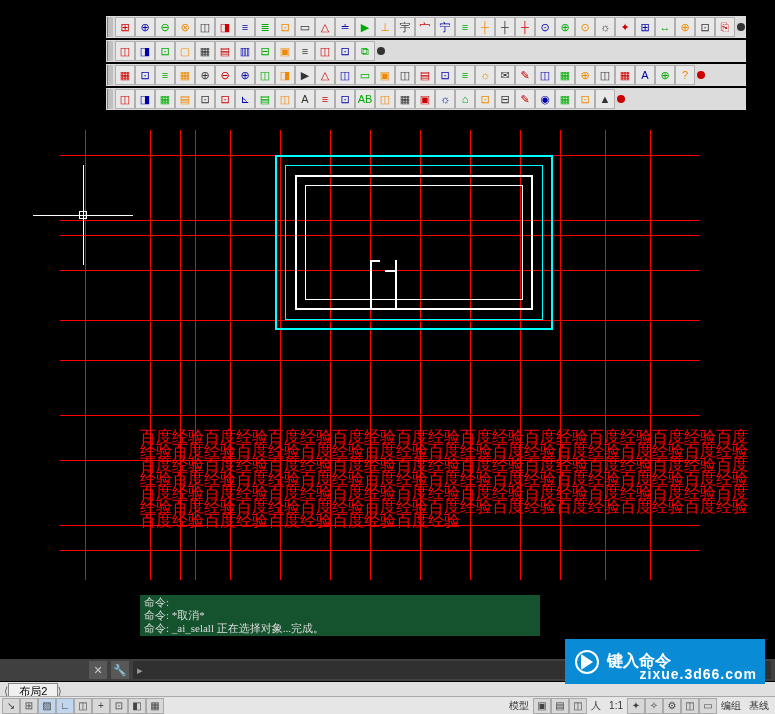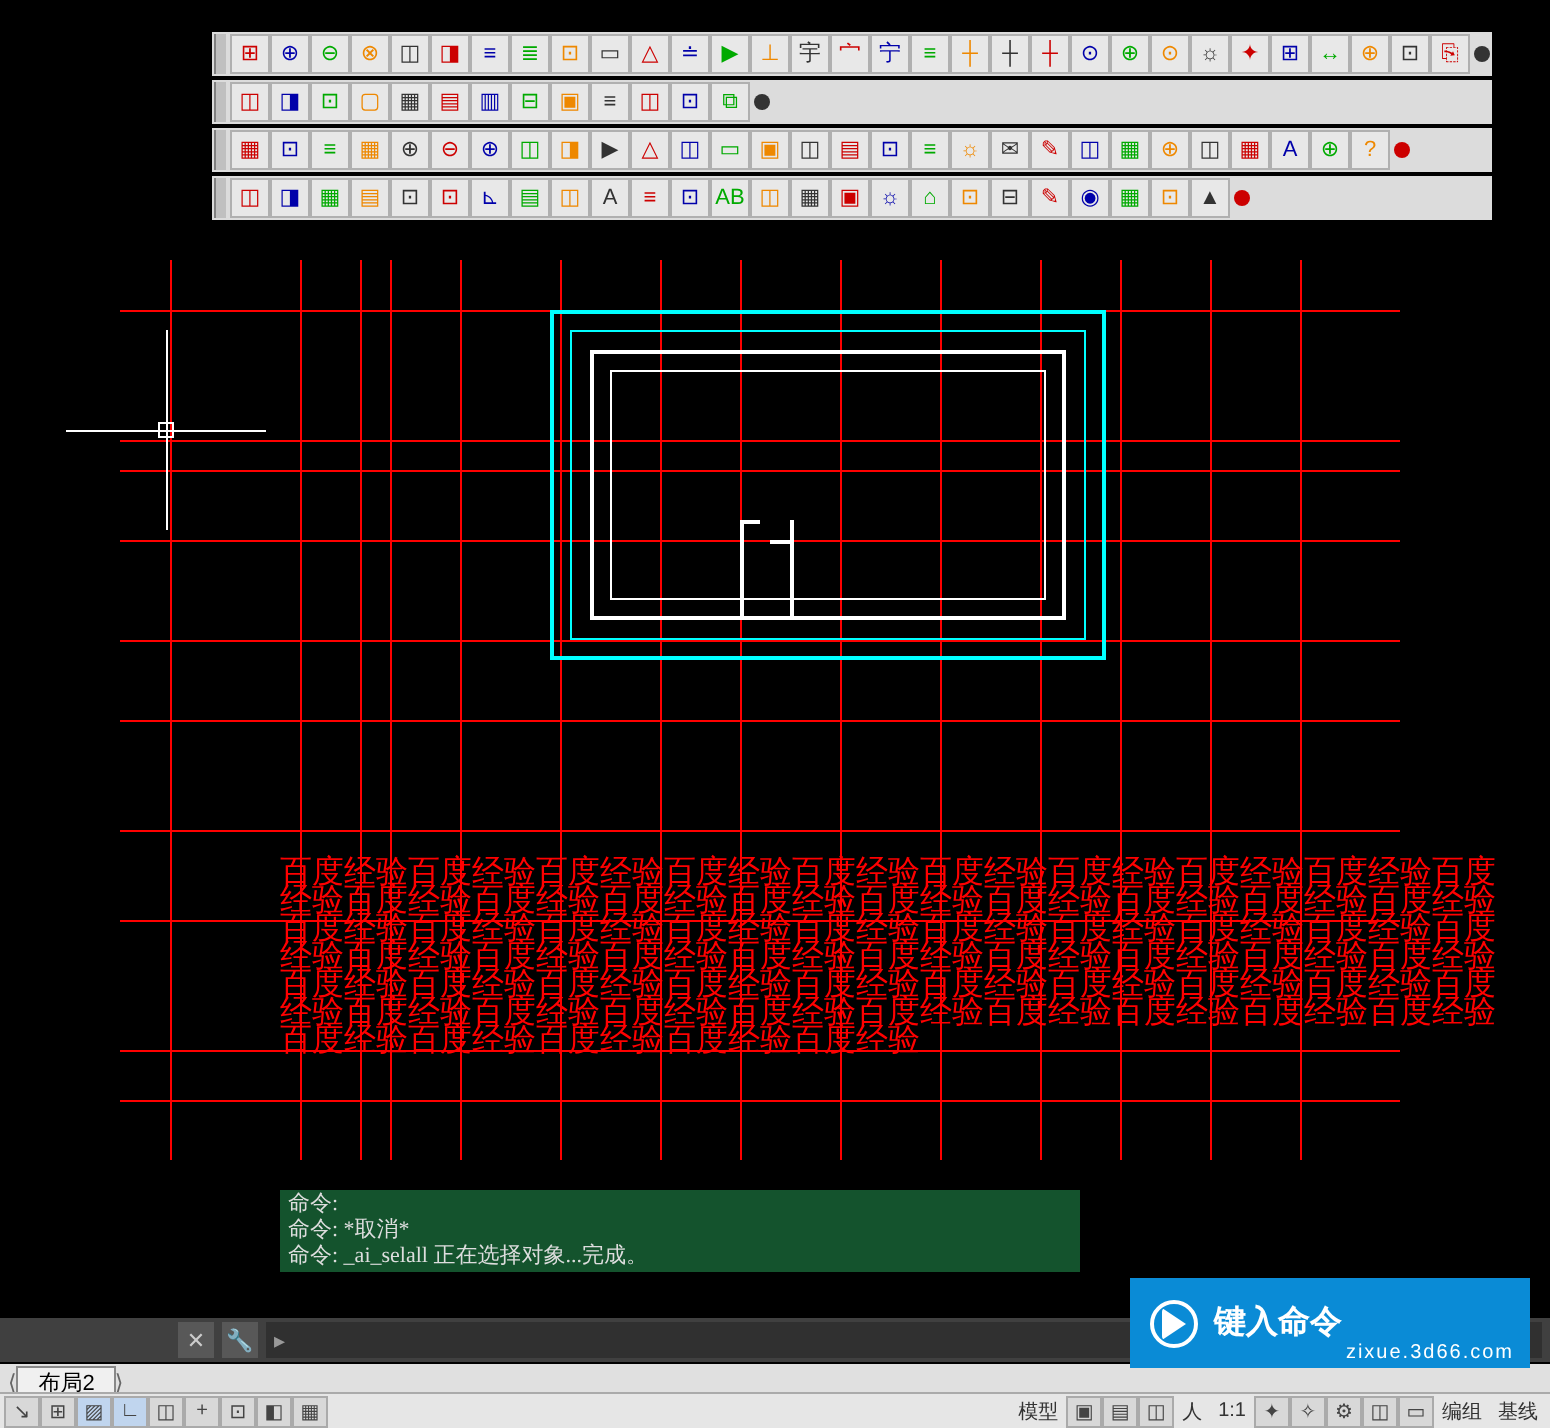--- a/index.html
+++ b/index.html
@@ -259,22 +259,22 @@
       border-top: 8px solid transparent;
       border-bottom: 8px solid transparent;
       outline: 2px solid #fff;
       outline-offset: 2px;
       border-radius: 2px;
     }
     .watermark-logo .sub {
       position: absolute;
       bottom: 2px;
       right: 8px;
-      font-size: 10px;
-      font-weight: normal;
+      font-size: 14px;
+      font-weight: bold;
       letter-spacing: 1px;
     }
   </style>
 </head>
 <body>
 
 <div class="app-frame">
 
   <div class="toolbars">
     <div class="toolbar-row">

